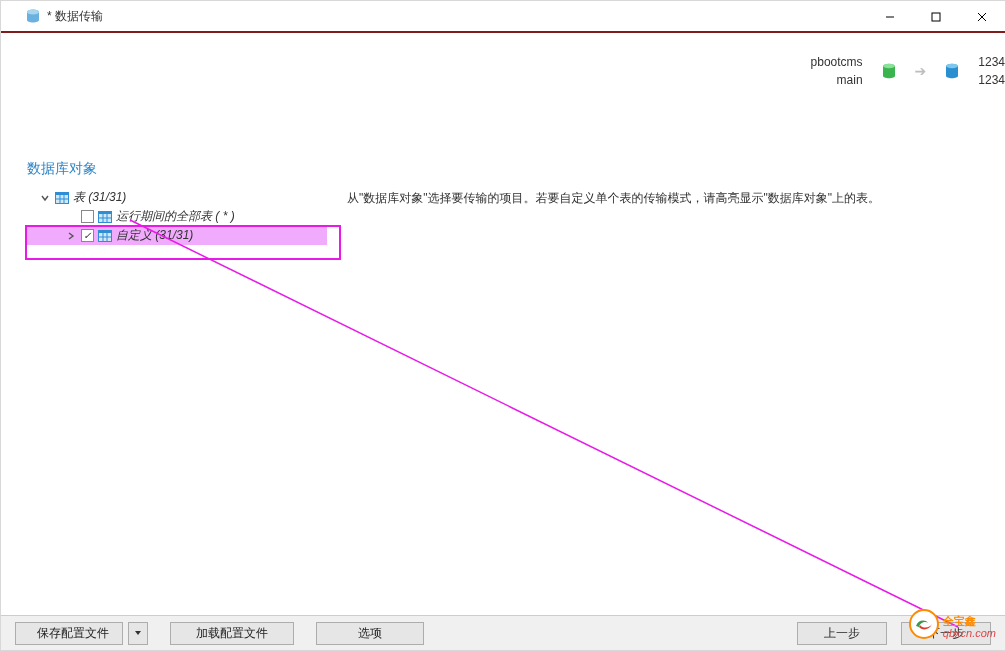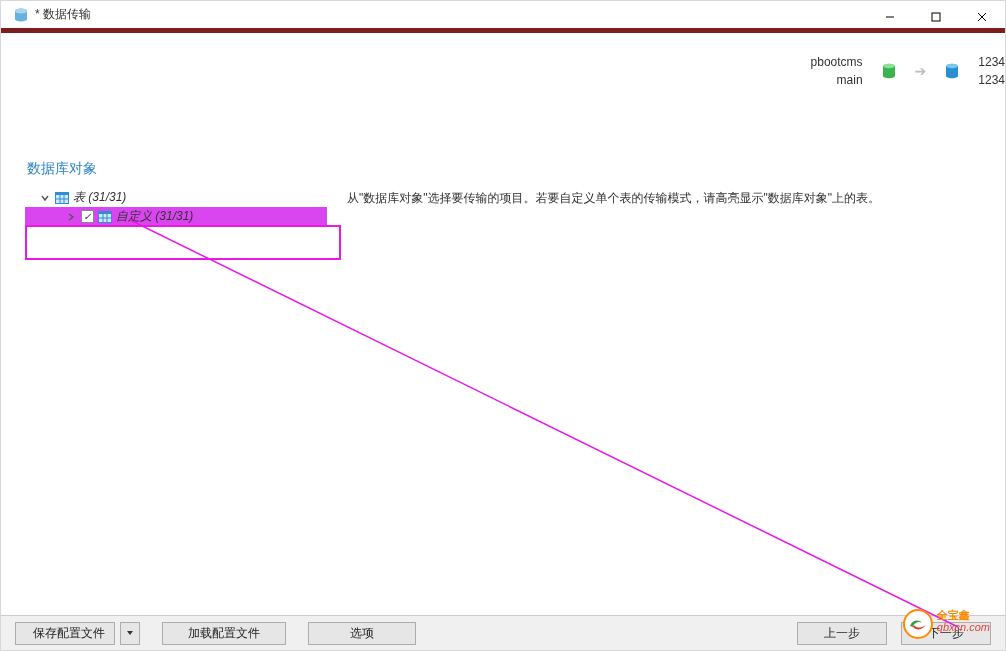--- a/index.html
+++ b/index.html
@@ -17,23 +17,23 @@
       height: 100%;
       border: 1px solid #d8d8d8;
       display: flex;
       flex-direction: column;
       position: relative;
     }
     .titlebar {
       height: 32px;
       display: flex;
       align-items: center;
-      padding-left: 12px;
+      padding-left: 24px;
       background: #fff;
-      border-bottom: 5px solid #7f1d1d;
+      border-bottom: 2px solid #7f1d1d;
     }
     .titlebar-icon {
       width: 16px; height: 16px;
       display: inline-block;
       margin-right: 6px;
     }
     .titlebar-title { color: #333; font-size: 12px; }
     .winctrls {
       position: absolute;
       right: 0; top: 0;
@@ -119,21 +119,21 @@
       justify-content: center;
       font-size: 10px;
       color: #333;
     }
     .checkbox.checked::after { content: "✓"; }
     .table-icon {
       width: 14px; height: 12px;
       display: inline-block;
     }
     .tree-item.sel {
-      background: #d946ef;
+      background: #f0abfc;
     }
     .highlight-box {
       position: absolute;
       left: 0;
       top: 37px;
       width: 316px;
       height: 35px;
       border: 2px solid #e81ae8;
       pointer-events: none;
       z-index: 5;
@@ -162,32 +162,32 @@
       border: 1px solid #adadad;
       background: #e6e6e6;
       font-size: 12px;
       color: #222;
       display: flex;
       align-items: center;
       justify-content: center;
       font-family: inherit;
       padding: 0 4px;
     }
-    .btn.save { width: 100px; padding-left: 12px; }
+    .btn.save { width: 108px; padding-left: 12px; }
     .btn.dropdown { width: 20px; margin-left: -1px;}
     .btn.load { width: 124px; margin-left: 16px; }
     .btn.opts { width: 108px; margin-left: 16px; }
     .spacer { flex: 1; }
     .btn.nav { width: 90px; margin-left: 8px; }
     .watermark {
       position: absolute;
-      right: 16px;
+      right: 10px;
       bottom: 12px;
       display: flex;
-      align-items: flex-start;
+      align-items: flex-end;
       gap: 4px;
       z-index: 20;
       pointer-events: none;
     }
     .watermark-text {
       display: flex;
       flex-direction: column;
       font-size: 11px;
       line-height: 1.1;
     }
@@ -283,20 +283,34 @@
                 <rect x="0" y="0" width="14" height="12" fill="#2f8dd4"></rect>
                 <rect x="1" y="3" width="12" height="8" fill="#cfe8f7"></rect>
                 <line x1="1" y1="7" x2="13" y2="7" stroke="#2f8dd4" stroke-width="1"></line>
                 <line x1="5" y1="3" x2="5" y2="11" stroke="#2f8dd4" stroke-width="1"></line>
                 <line x1="9" y1="3" x2="9" y2="11" stroke="#2f8dd4" stroke-width="1"></line>
               </svg>
           </span>
           <span>表 (31/31)</span>
         </div>
 
+        <div class="tree-item level1">
+          <span class="expander"></span>
+          <span class="checkbox"></span>
+          <span class="table-icon">
+            <svg viewBox="0 0 14 12">
+                <rect x="0" y="0" width="14" height="12" fill="#2f8dd4"></rect>
+                <rect x="1" y="3" width="12" height="8" fill="#cfe8f7"></rect>
+                <line x1="1" y1="7" x2="13" y2="7" stroke="#2f8dd4" stroke-width="1"></line>
+                <line x1="5" y1="3" x2="5" y2="11" stroke="#2f8dd4" stroke-width="1"></line>
+                <line x1="9" y1="3" x2="9" y2="11" stroke="#2f8dd4" stroke-width="1"></line>
+              </svg>
+          </span>
+          <span>运行期间的全部表 ( * )</span>
+        </div>
 
         <div class="tree-item level1 sel">
           <span class="expander">
             <svg viewBox="0 0 8 8" width="8" height="8">
                 <path d="M2 1 L6 4 L2 7" fill="none" stroke="#555" stroke-width="1.4"></path>
               </svg>
           </span>
           <span class="checkbox checked"></span>
           <span class="table-icon">
             <svg viewBox="0 0 14 12">

